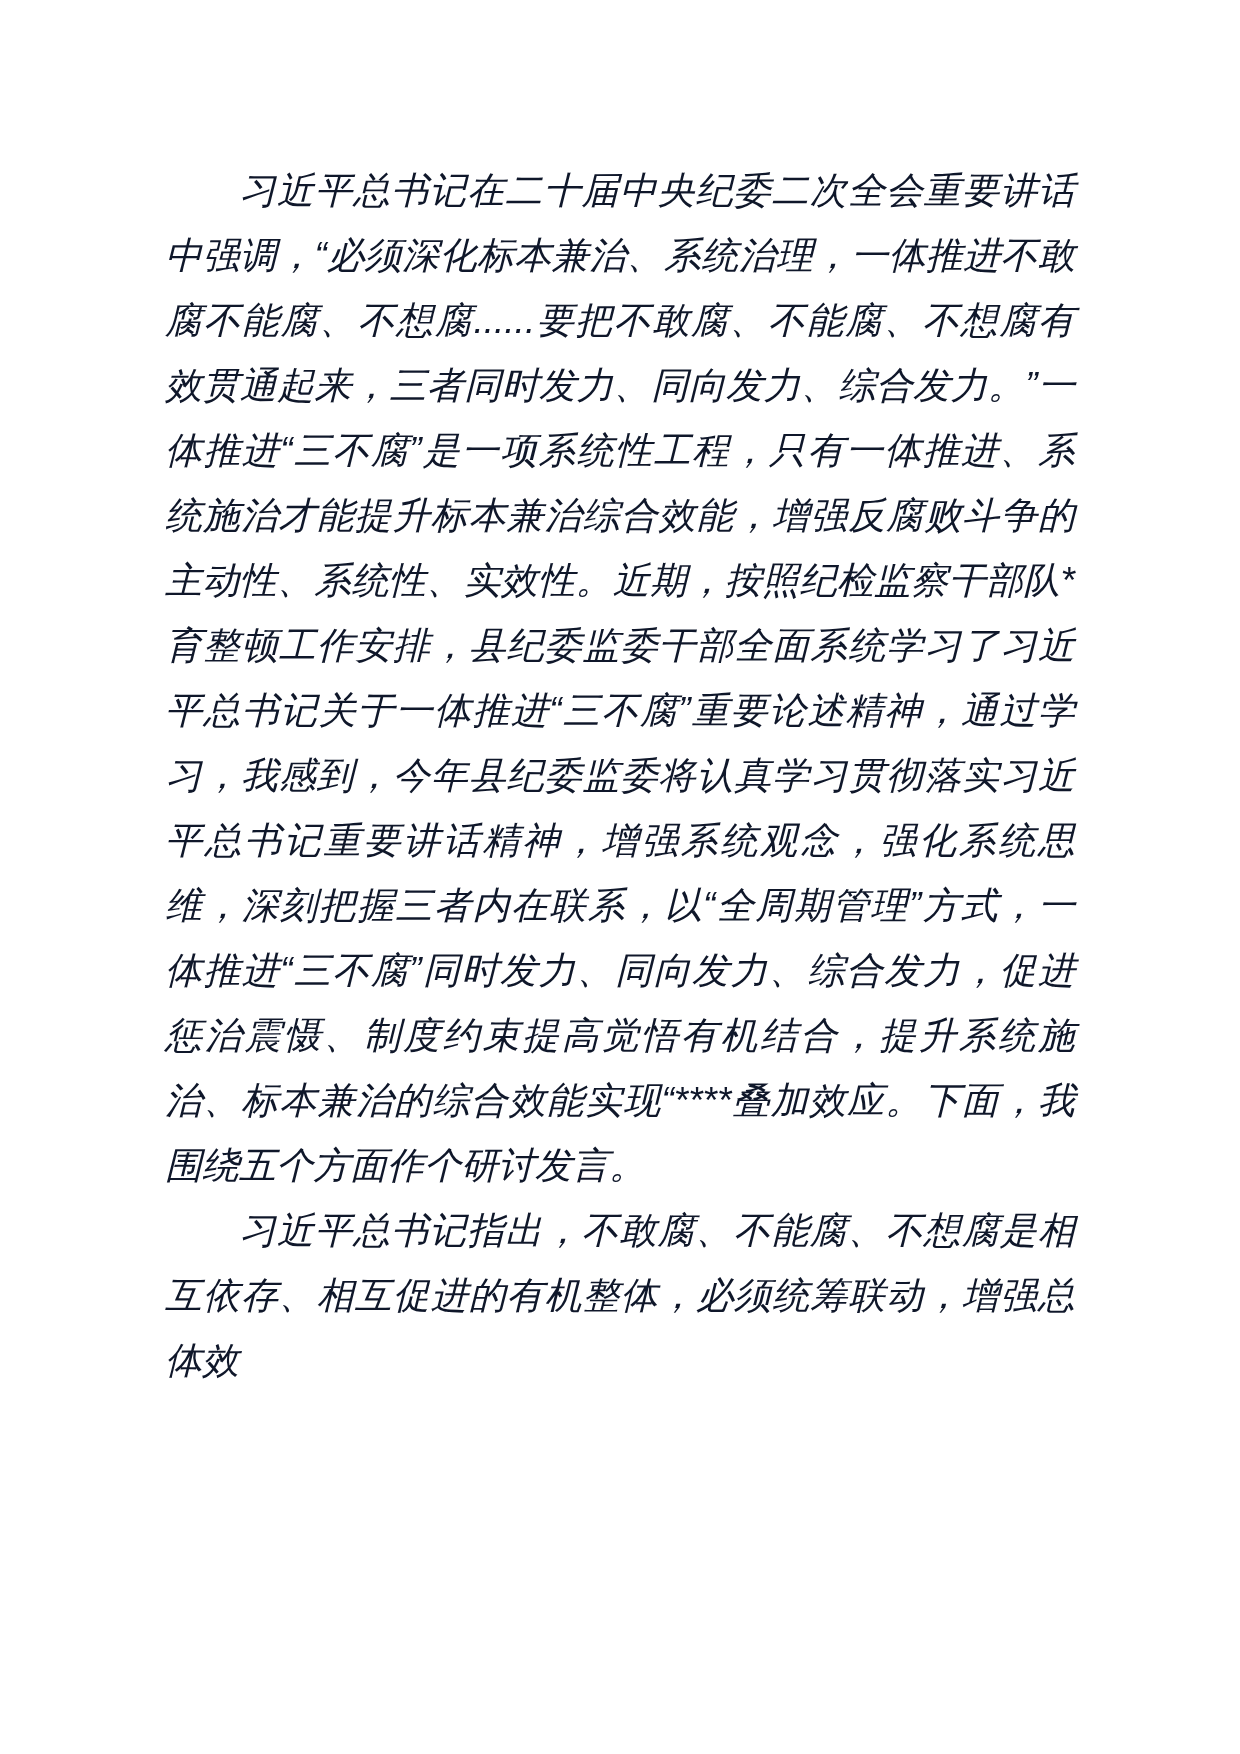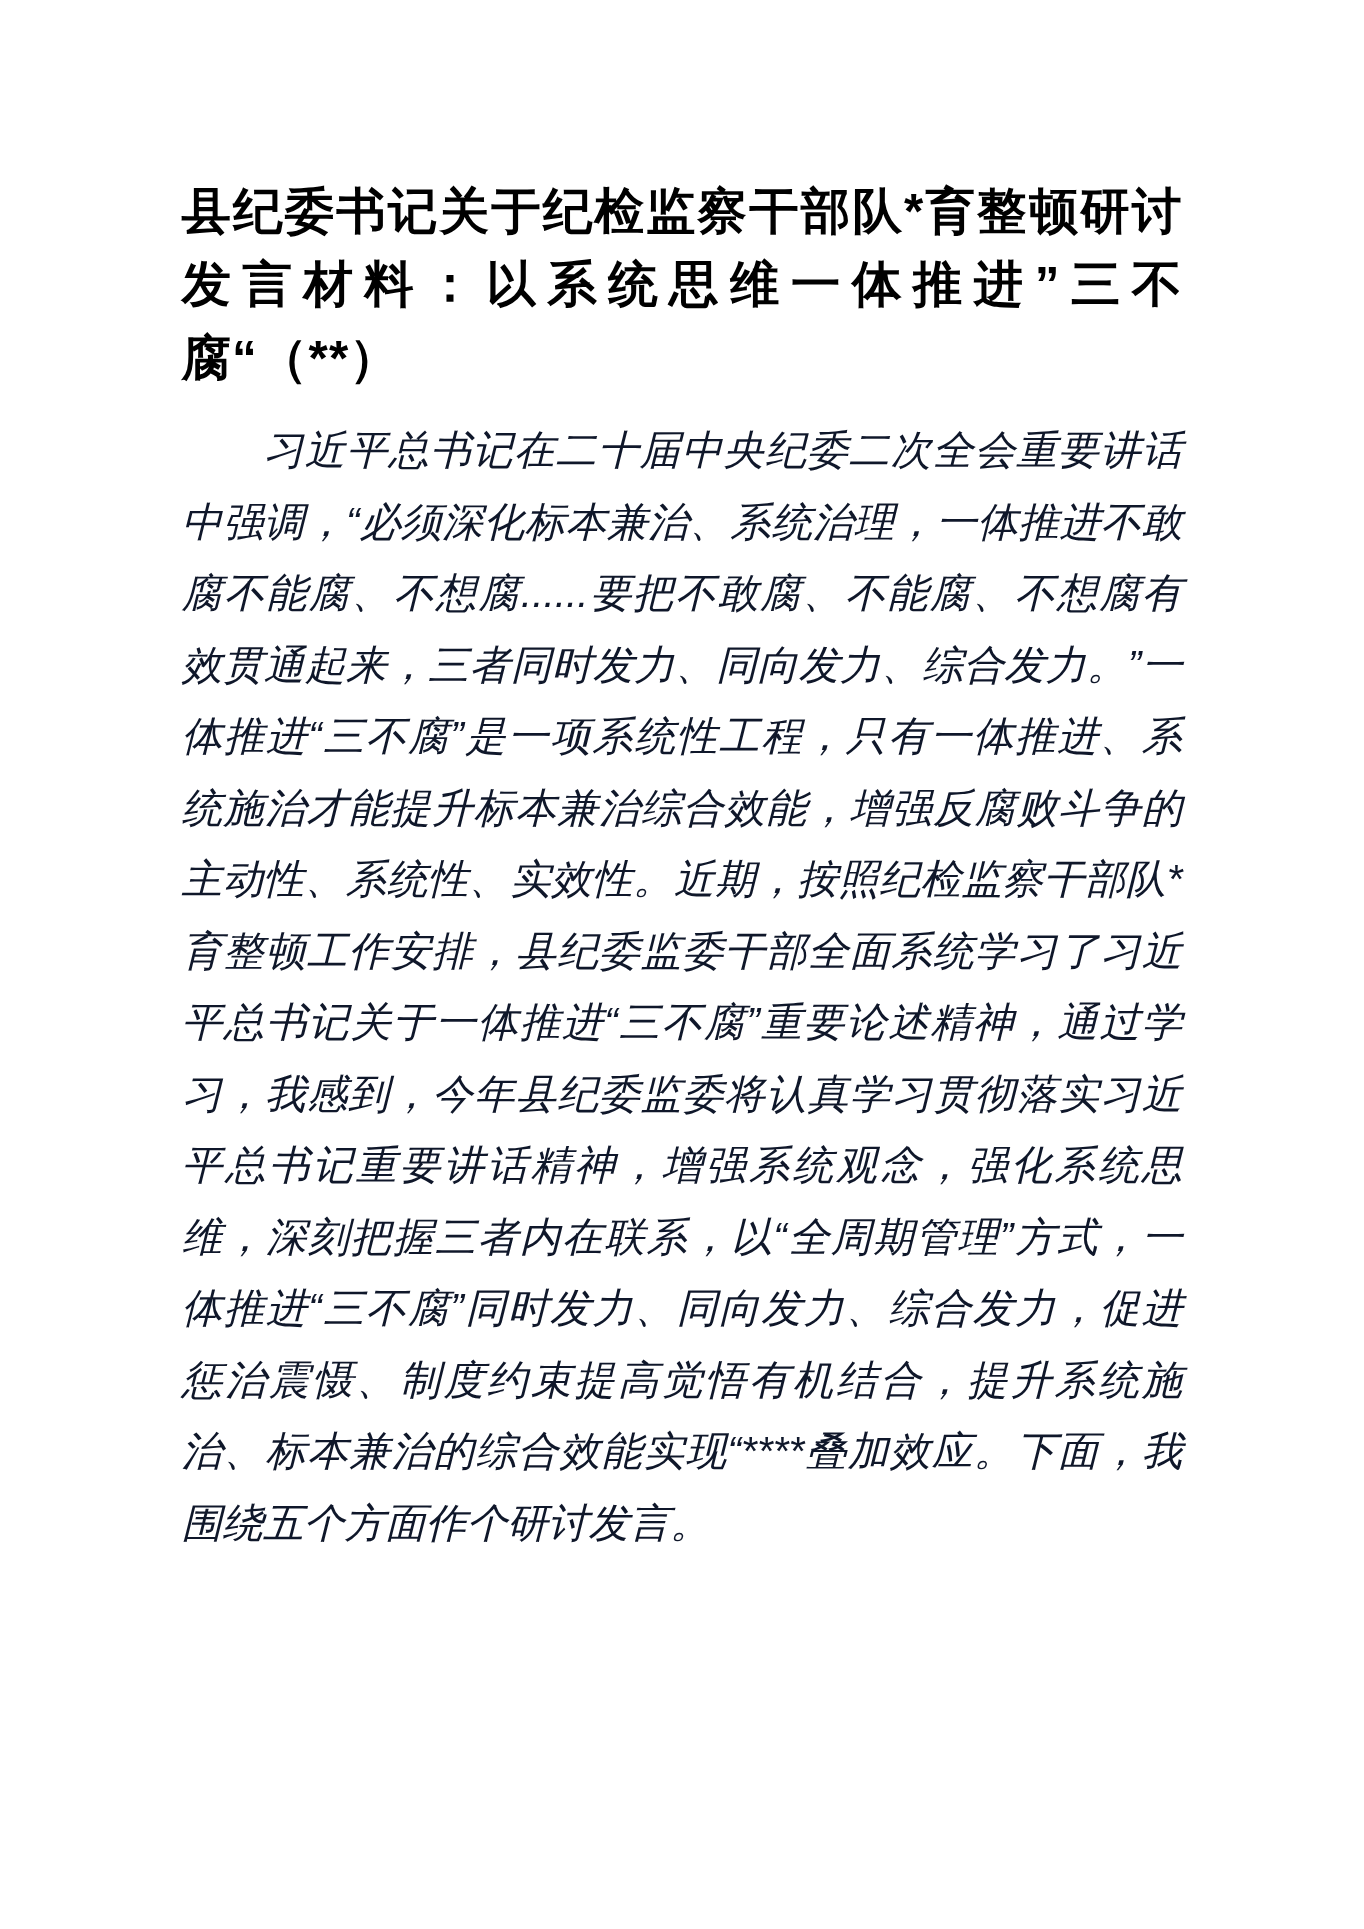--- a/index.html
+++ b/index.html
@@ -41,17 +41,17 @@
     font-style: italic;
   }
   .para.heading {
     font-weight: 700;
   }
 </style>
 </head>
 <body>
 
 <div class="page">
-  <h1 class="doc-title">县纪委书记关于纪检监察干部队*育整顿研讨发言材料：以系统思维一体推进”三不腐“（**）</h1>
   <div>
       <p class="para">习近平总书记在二十届中央纪委二次全会重要讲话中强调，“必须深化标本兼治、系统治理，一体推进不敢腐不能腐、不想腐......要把不敢腐、不能腐、不想腐有效贯通起来，三者同时发力、同向发力、综合发力。”一体推进“三不腐”是一项系统性工程，只有一体推进、系统施治才能提升标本兼治综合效能，增强反腐败斗争的主动性、系统性、实效性。近期，按照纪检监察干部队*育整顿工作安排，县纪委监委干部全面系统学习了习近平总书记关于一体推进“三不腐”重要论述精神，通过学习，我感到，今年县纪委监委将认真学习贯彻落实习近平总书记重要讲话精神，增强系统观念，强化系统思维，深刻把握三者内在联系，以“全周期管理”方式，一体推进“三不腐”同时发力、同向发力、综合发力，促进惩治震慑、制度约束提高觉悟有机结合，提升系统施治、标本兼治的综合效能实现“****叠加效应。下面，我围绕五个方面作个研讨发言。</p>
+      <p class="para">习近平总书记指出，不敢腐、不能腐、不想腐是相互依存、相互促进的有机整体，必须统筹联动，增强总体效</p>
     </div>
 </div>
 
 </body></html>

